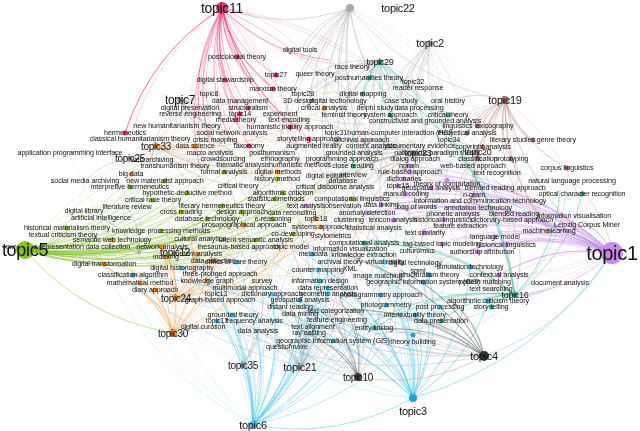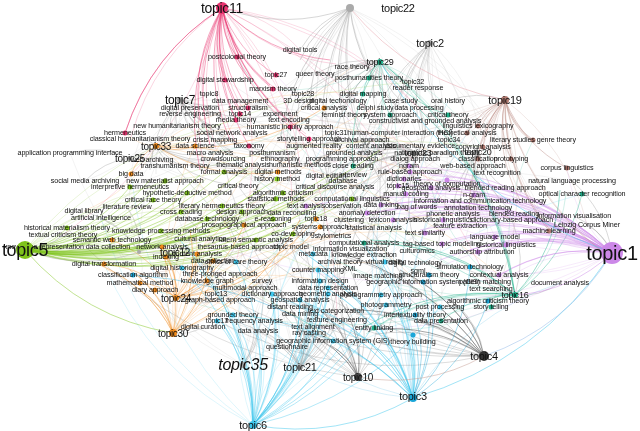--- a/index.html
+++ b/index.html
@@ -964,27 +964,27 @@
       <div class="hub" style="left: 180px; top: 100px; font-size: 12px;">topic7</div>
       <div class="dot" style="left: 25px; top: 250px; width: 18px; height: 18px; background: rgb(127, 195, 28);"></div>
       <div class="hub" style="left: 25px; top: 250px; font-size: 18px;">topic5</div>
       <div class="dot" style="left: 612px; top: 253px; width: 22px; height: 22px; background: rgb(204, 136, 232);"></div>
       <div class="hub" style="left: 612px; top: 253px; font-size: 20px;">topic1</div>
       <div class="dot" style="left: 515px; top: 295px; width: 6px; height: 6px; background: rgb(31, 176, 138);"></div>
       <div class="hub" style="left: 515px; top: 295px; font-size: 9px;">topic16</div>
       <div class="dot" style="left: 484px; top: 356px; width: 10px; height: 10px; background: rgb(51, 51, 51);"></div>
       <div class="hub" style="left: 484px; top: 356px; font-size: 11px;">topic4</div>
       <div class="dot" style="left: 413px; top: 398px; width: 8px; height: 8px; background: rgb(26, 166, 216);"></div>
-      <div class="hub" style="left: 413px; top: 396px; font-size: 11px;">topic3</div>
+      <div class="hub" style="left: 413px; top: 411px; font-size: 11px;">topic3</div>
       <div class="dot" style="left: 358px; top: 377px; width: 8px; height: 8px; background: rgb(68, 68, 68);"></div>
       <div class="hub" style="left: 358px; top: 377px; font-size: 10px;">topic10</div>
       <div class="dot" style="left: 300px; top: 367px; width: 6px; height: 6px; background: rgb(170, 170, 170);"></div>
       <div class="hub" style="left: 300px; top: 367px; font-size: 11px;">topic21</div>
       <div class="dot" style="left: 243px; top: 365px; width: 6px; height: 6px; background: rgb(170, 170, 170);"></div>
-      <div class="hub" style="left: 243px; top: 365px; font-size: 16px; font-style: italic;">topic35</div>
+      <div class="hub" style="left: 243px; top: 365px; font-size: 10px;">topic35</div>
       <div class="dot" style="left: 253px; top: 425px; width: 8px; height: 8px; background: rgb(60, 198, 236);"></div>
       <div class="hub" style="left: 253px; top: 425px; font-size: 11px;">topic6</div>
       <div class="dot" style="left: 173px; top: 333px; width: 8px; height: 8px; background: rgb(240, 138, 28);"></div>
       <div class="hub" style="left: 173px; top: 333px; font-size: 10px;">topic30</div>
       <div class="dot" style="left: 176px; top: 298px; width: 6px; height: 6px; background: rgb(240, 138, 28);"></div>
       <div class="hub" style="left: 176px; top: 298px; font-size: 10px;">topic24</div>
       <div class="dot" style="left: 139px; top: 252px; width: 4px; height: 4px; background: rgb(170, 170, 170);"></div>
       <div class="hub" style="left: 139px; top: 252px; font-size: 10px; margin-left: 36px;">topic12</div>
       <div class="dot" style="left: 130px; top: 158px; width: 4px; height: 4px; background: rgb(170, 170, 170);"></div>
       <div class="hub" style="left: 130px; top: 158px; font-size: 10px;">topic25</div>

